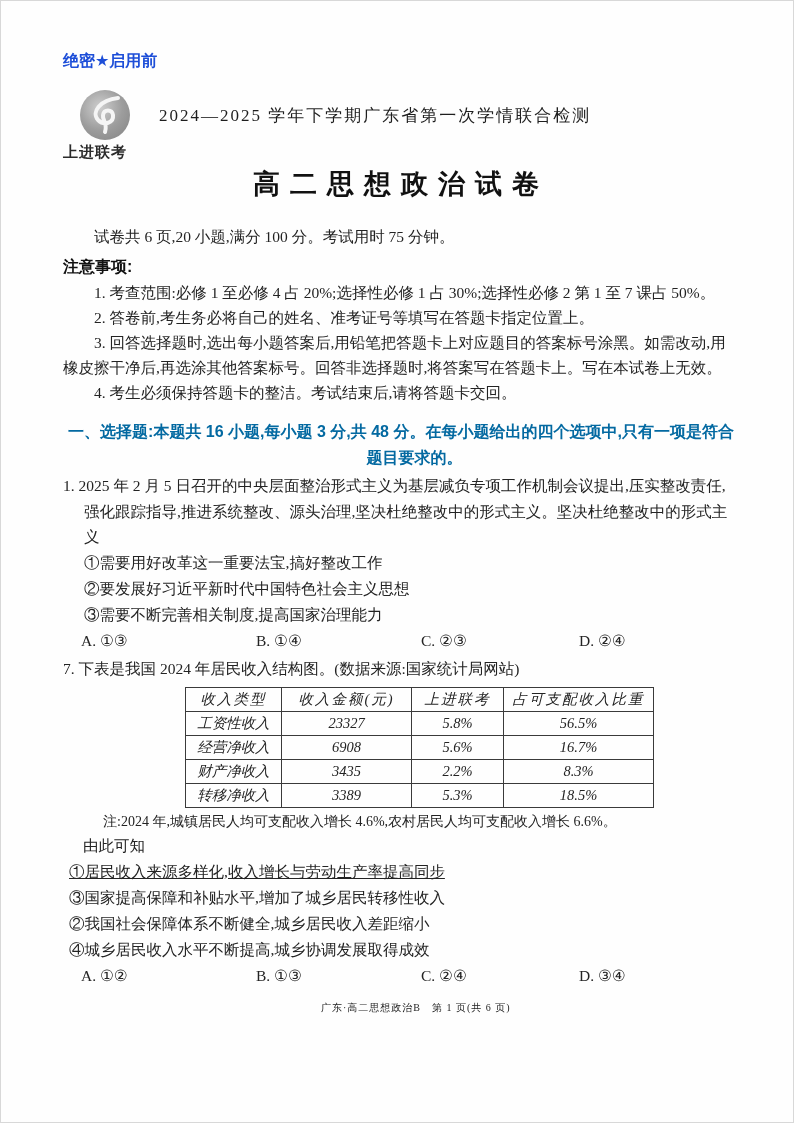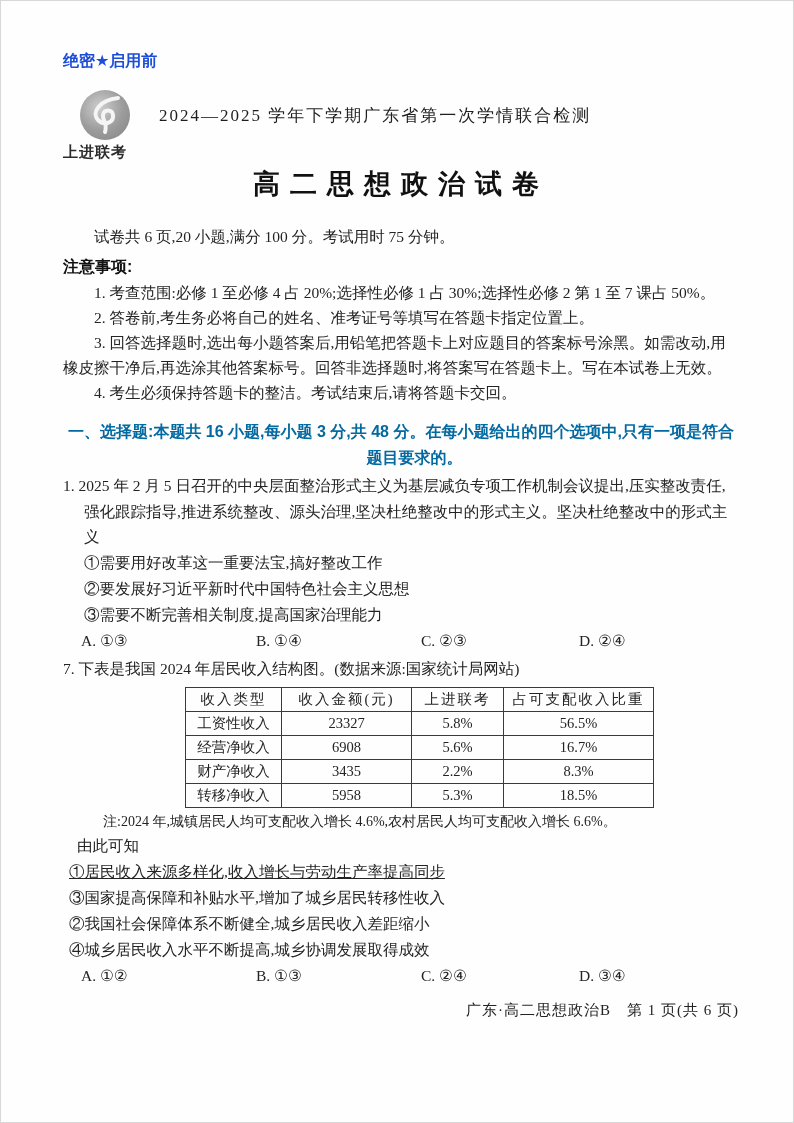--- a/index.html
+++ b/index.html
@@ -29,35 +29,35 @@
 
   .section-heading {
     margin-top:14px; font:700 16px "Liberation Sans","DejaVu Sans",sans-serif; color:#0369a1;
     line-height:26px; padding-left:27px; text-indent:-27px;text-align:center;
   }
 
   .q-stem { font-size:15.5px; line-height:25.5px; padding-left:21px; text-indent:-21px; margin-top:2px; }
   .q-option { font-size:15.5px; line-height:26px; margin-left:21px; }
   .choices { display:grid; grid-template-columns:175px 165px 158px auto; margin-left:18px; font-size:15.5px; line-height:26px; }
 
-  table.income-table { border-collapse:collapse; margin:6px 0 3px 122px; }
+  table.income-table { border-collapse:collapse; margin:6px 0 3px 122px;font-style:italic; }
   .income-table th, .income-table td {
     border:1px solid #3a3a3a; text-align:center; vertical-align:middle;
     font-size:14.5px; font-weight:400; height:24px; padding:1px 6px;
   }
   .income-table th { letter-spacing:2px; }
   .income-table .c0 { width:96px; }
   .income-table .c1 { width:130px; }
   .income-table .c2 { width:92px; }
   .income-table .c3 { width:150px; }
 
   .table-note { font-size:14px; line-height:22px; margin:2px 0 0 40px; }
-  .lead-in { font-size:15.5px; line-height:26px; margin-left:14px; }
+  .lead-in { font-size:15.5px; line-height:26px; margin-left:20px; }
 
-  .footer { margin-top:12px; width:100%; padding-left:258px; text-align:right; font-size:15px; letter-spacing:1px; }
+  .footer { margin-top:12px; width:100%; padding-left:258px; text-align:left; font-size:10px; letter-spacing:1px; }
 </style>
 </head>
 <body>
 
 <div class="page">
   <div class="content">
 
     <div class="security">绝密★启用前</div>
 
     <div class="header-row">
@@ -129,21 +129,21 @@
             <td>16.7%</td>
           </tr>
           <tr>
             <td>财产净收入</td>
             <td>3435</td>
             <td>2.2%</td>
             <td>8.3%</td>
           </tr>
           <tr>
             <td>转移净收入</td>
-            <td>5958</td>
+            <td>3389</td>
             <td>5.3%</td>
             <td>18.5%</td>
           </tr>
         </tbody>
       </table>
 
       <div class="table-note">注:2024 年,城镇居民人均可支配收入增长 4.6%,农村居民人均可支配收入增长 6.6%。</div>
       <div class="lead-in">由此可知</div>
       <div class="q-option" style="margin-left:6px;text-decoration:underline;">①居民收入来源多样化,收入增长与劳动生产率提高同步</div>
       <div class="q-option" style="margin-left:6px;">③国家提高保障和补贴水平,增加了城乡居民转移性收入</div>

